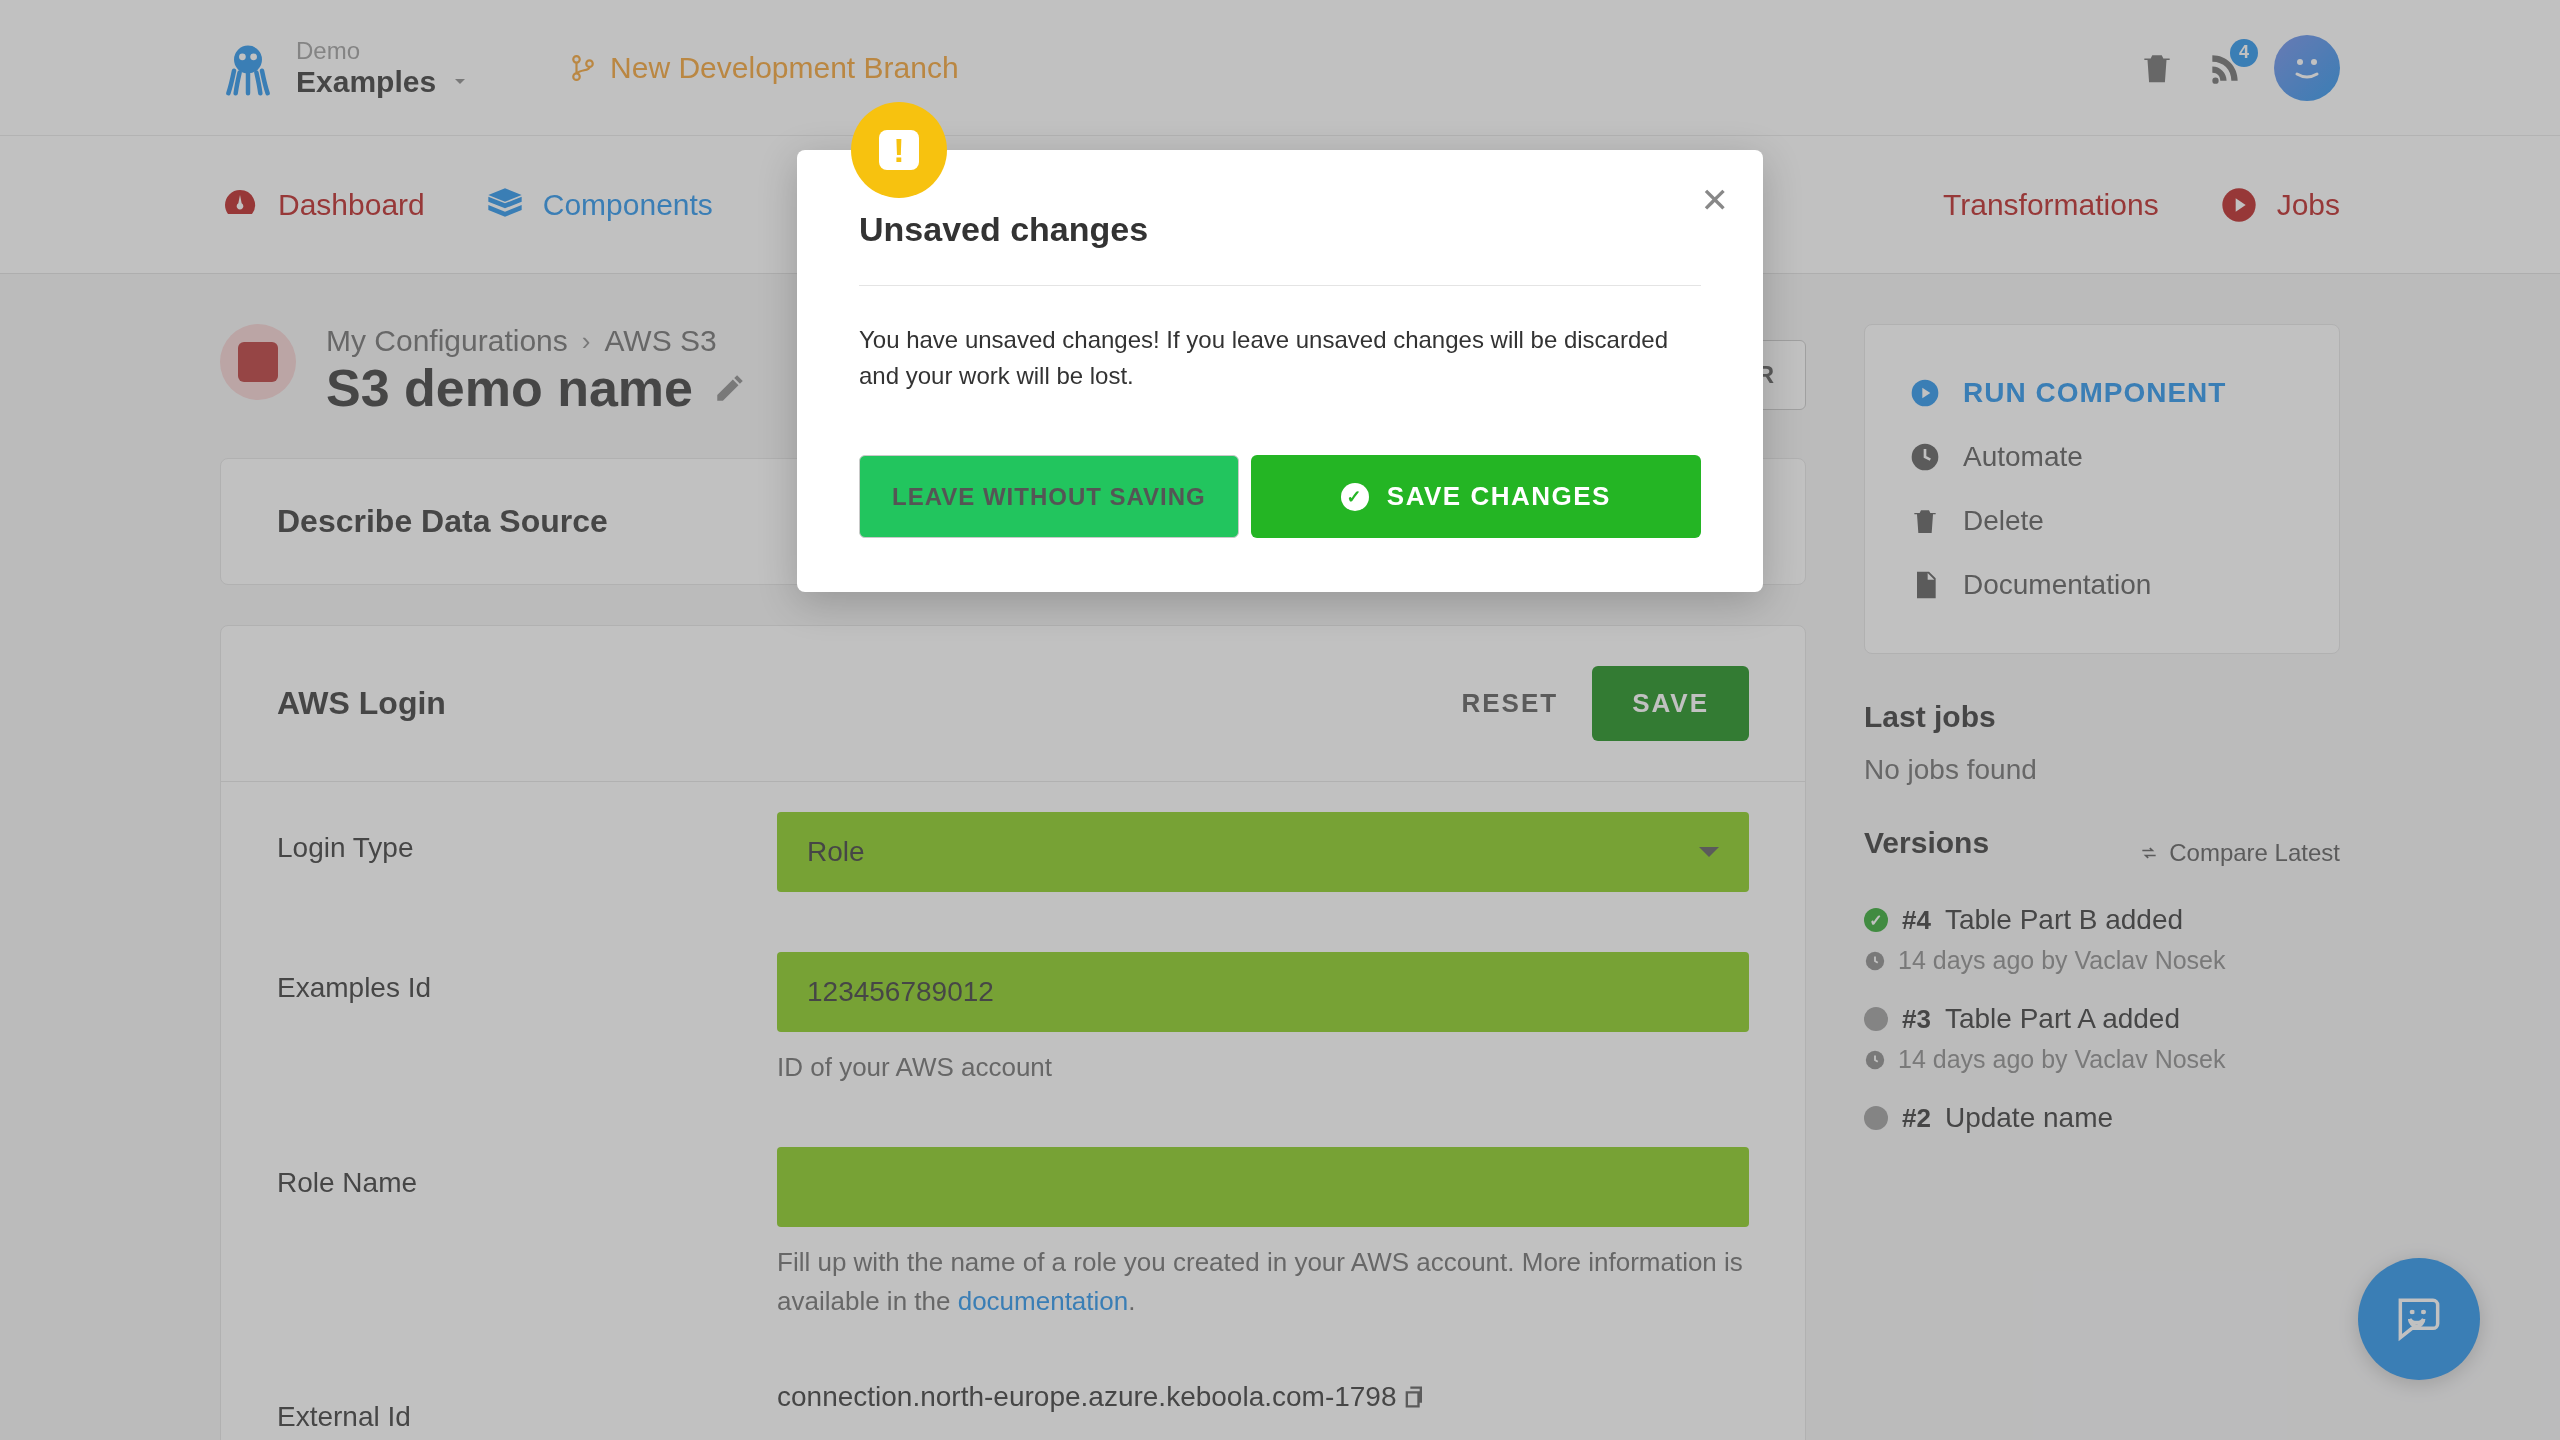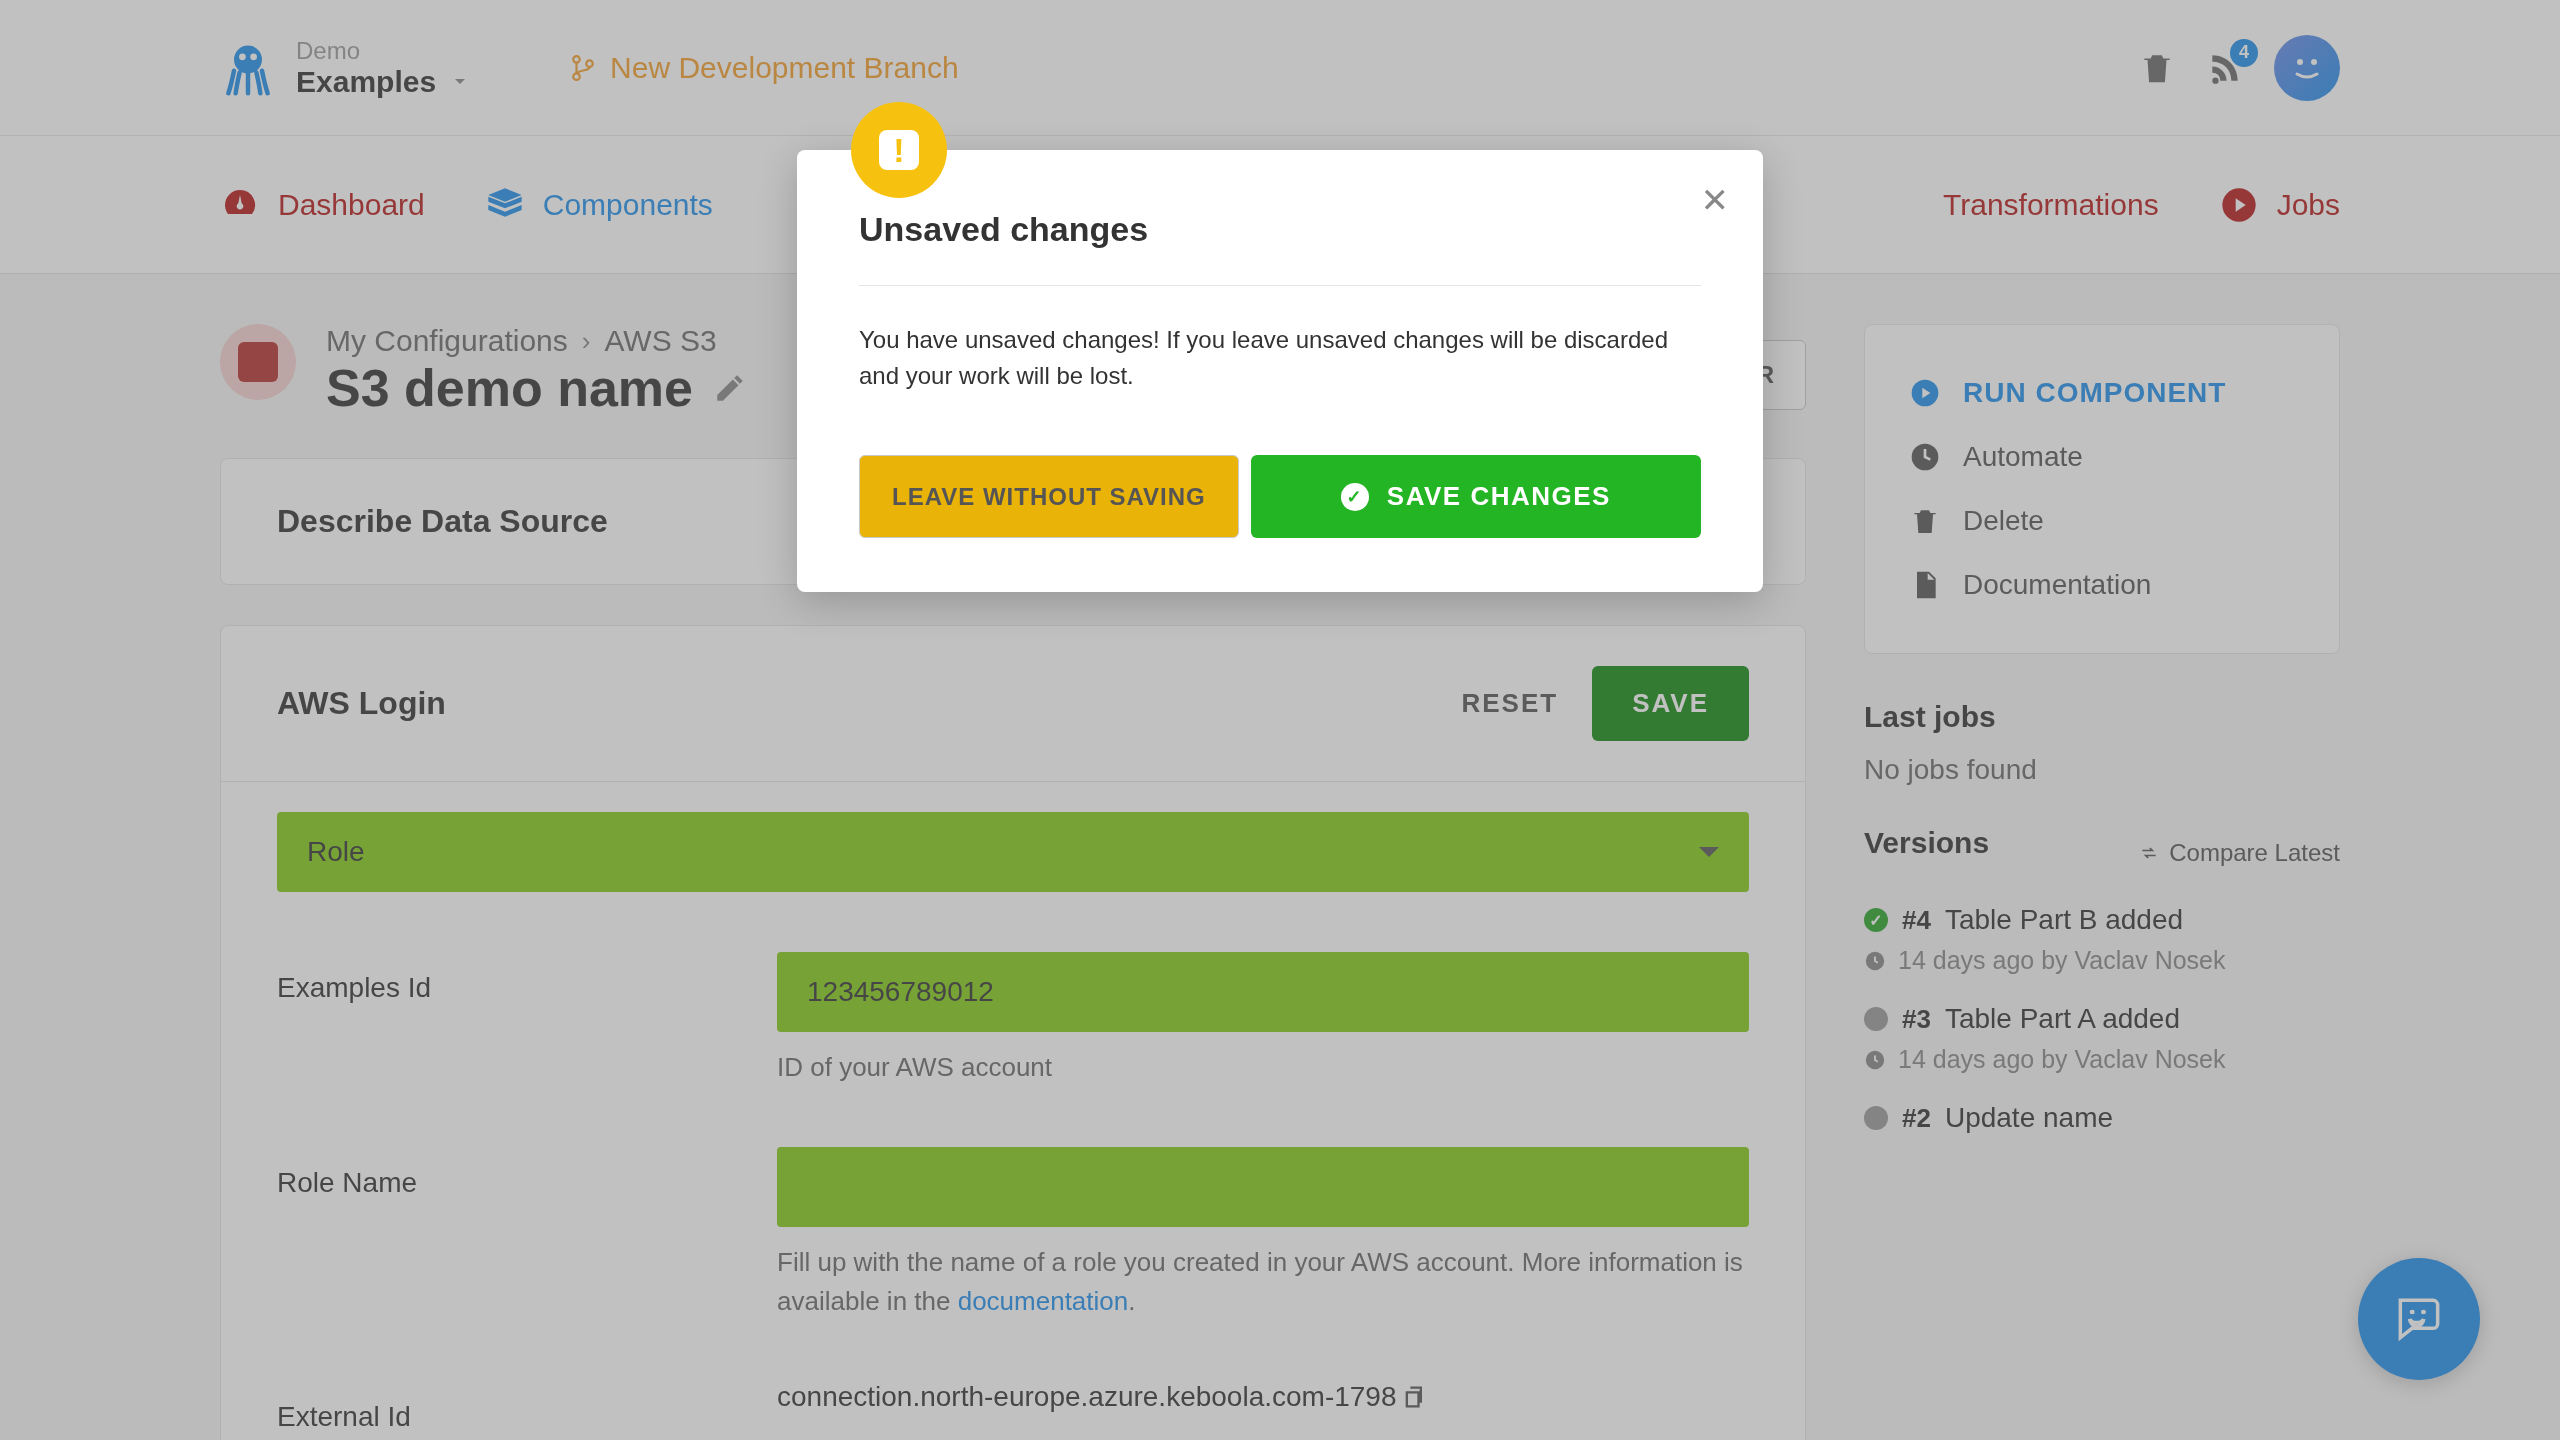--- a/index.html
+++ b/index.html
@@ -75,21 +75,21 @@
 .version-meta { display: flex; align-items: center; gap: 12px; margin-top: 10px; color: #888; font-size: 25px; }
 .clock-icon { width: 22px; height: 22px; fill: #888; }
 .overlay { position: absolute; inset: 0; background: rgba(100,100,100,0.4); display: flex; align-items: flex-start; justify-content: center; padding-top: 150px; }
 .modal { background: #fff; border-radius: 8px; width: 966px; padding: 60px 62px 54px; position: relative; box-shadow: 0 10px 40px rgba(0,0,0,0.2); }
 .modal-icon { position: absolute; top: -48px; left: 54px; width: 96px; height: 96px; border-radius: 50%; background: #f7c20f; display: flex; align-items: center; justify-content: center; }
 .modal-icon-inner { width: 40px; height: 40px; background: #fff; border-radius: 8px; display: flex; align-items: center; justify-content: center; color: #f7c20f; font-size: 34px; font-weight: bold; }
 .modal-close { position: absolute; top: 30px; right: 34px; background: none; border: none; font-size: 34px; color: #888; cursor: pointer; }
 .modal-title { font-size: 34px; font-weight: 600; color: #333; margin-bottom: 36px; padding-bottom: 36px; border-bottom: 1px solid #e4e4e4; }
 .modal-body { font-size: 24px; color: #333; line-height: 1.5; margin-bottom: 61px; }
 .modal-actions { display: flex; gap: 12px; }
-.btn-leave { flex: 0 0 auto; padding: 26px 32px; border: 1px solid #c9c9c9; background: #eab308; color: #555; font-size: 24px; font-weight: 600; letter-spacing: 1px; border-radius: 6px; }
+.btn-leave { flex: 0 0 auto; padding: 26px 32px; border: 1px solid #c9c9c9; background: #22c55e; color: #555; font-size: 24px; font-weight: 600; letter-spacing: 1px; border-radius: 6px; }
 .btn-save { flex: 1; padding: 26px; background: #24b524; color: #fff; border: none; font-size: 26px; font-weight: 600; letter-spacing: 1.5px; border-radius: 6px; display: flex; align-items: center; justify-content: center; gap: 18px; }
 .check-circle { width: 28px; height: 28px; background: #fff; border-radius: 50%; display: flex; align-items: center; justify-content: center; color: #24b524; font-size: 18px; font-weight: bold; }
 .chat-fab { position: absolute; bottom: 60px; right: 80px; width: 122px; height: 122px; border-radius: 50%; background: #1f8feb; display: flex; align-items: center; justify-content: center; box-shadow: 0 4px 20px rgba(0,0,0,0.2); }
 .chat-fab svg { width: 56px; height: 56px; fill: #fff; }
 </style>
 </head>
 <body>
 
 <div class="header">
   <div class="logo">
@@ -196,20 +196,21 @@
 
     <div class="card login-card">
       <div class="login-header">
         <span class="login-title">AWS Login</span>
         <div class="login-actions">
           <button class="reset-btn">RESET</button>
           <button class="save-btn">SAVE</button>
         </div>
       </div>
       <div class="form-row">
+        <div class="form-label">Login Type</div>
         <div class="form-field">
           <div class="select">
             <span>Role</span>
             <span class="select-arrow"></span>
           </div>
         </div>
       </div>
       <div class="form-row">
         <div class="form-label">Examples Id</div>
         <div class="form-field">

